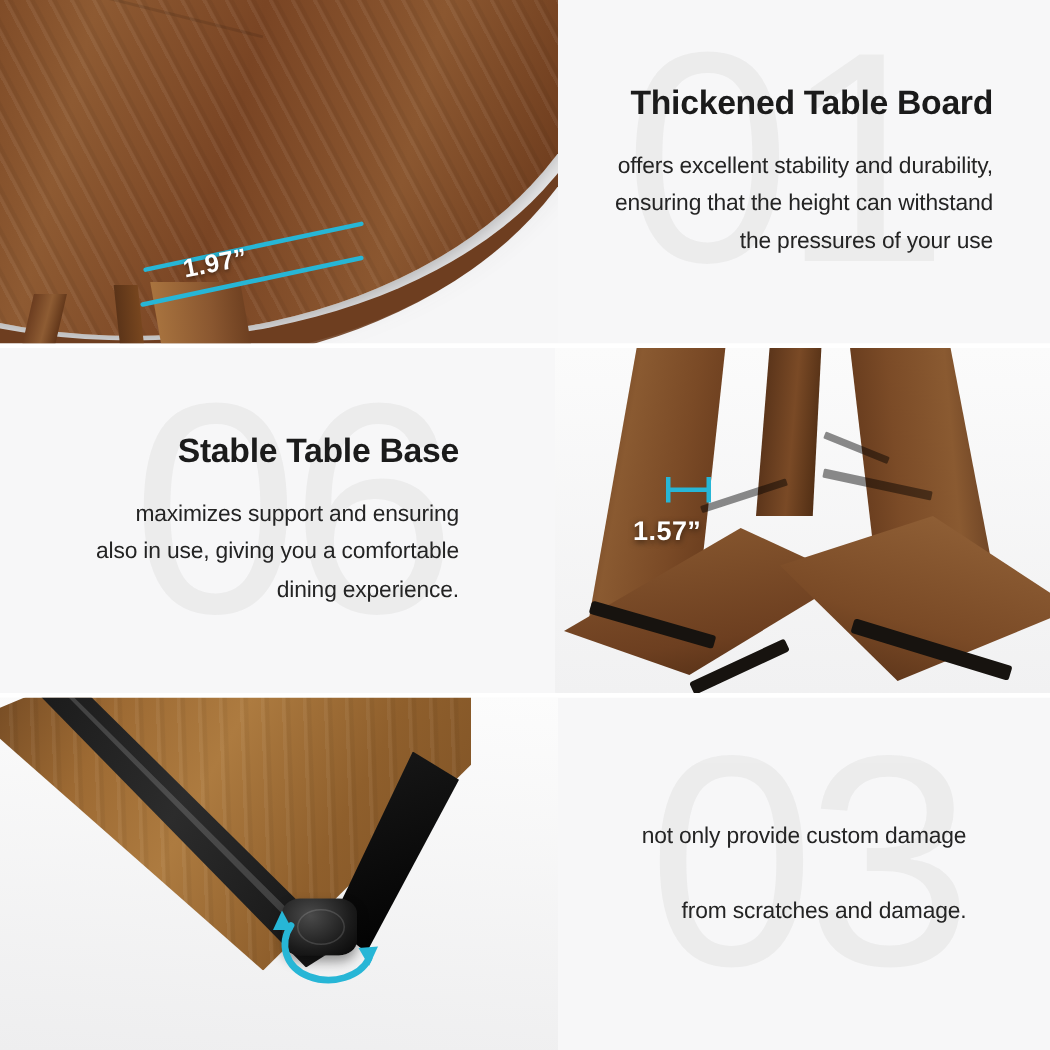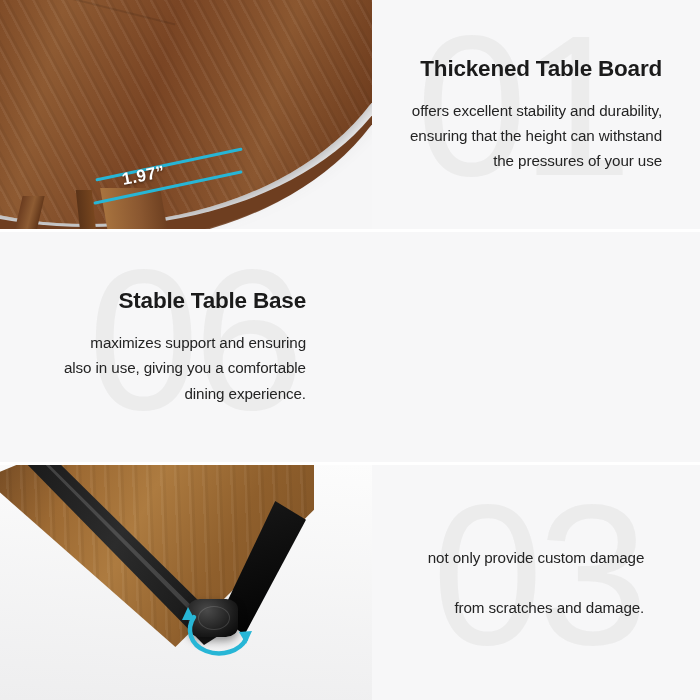--- a/index.html
+++ b/index.html
@@ -241,20 +241,40 @@
       <div class="tx-inner">
         <div class="tx-title">Stable Table Base</div>
         <p class="tx-body">
           <span>maximizes support and ensuring</span><br>
           <span>also in use, giving you a comfortable</span><br>
           <span>dining experience.</span>
         </p>
       </div>
     </div>
 
+    <div class="photo right" id="p2">
+      <div class="stage"></div>
+      <div class="legP lgBL"></div>
+      <div class="legP lgBR"></div>
+      <div class="legP post"></div>
+      <div class="legP armFL"></div>
+      <div class="legP armFR"></div>
+      <div class="notch n1"></div>
+      <div class="notch n2"></div>
+      <div class="notch n3"></div>
+      <div class="pad pdL"></div>
+      <div class="pad pdM"></div>
+      <div class="pad pdR"></div>
+      <div class="hmark">
+        <div class="hbar"></div>
+        <div class="hcapL"></div>
+        <div class="hcapR"></div>
+      </div>
+      <div class="hlabel">1.57”</div>
+    </div>
   </div>
 
   <div class="row-divider" id="div2"></div>
 
   <div class="row" id="row3">
 
     <div class="photo left" id="p3">
       <div class="stage"></div>
       <div class="slab"></div>
       <div class="trim"></div>

